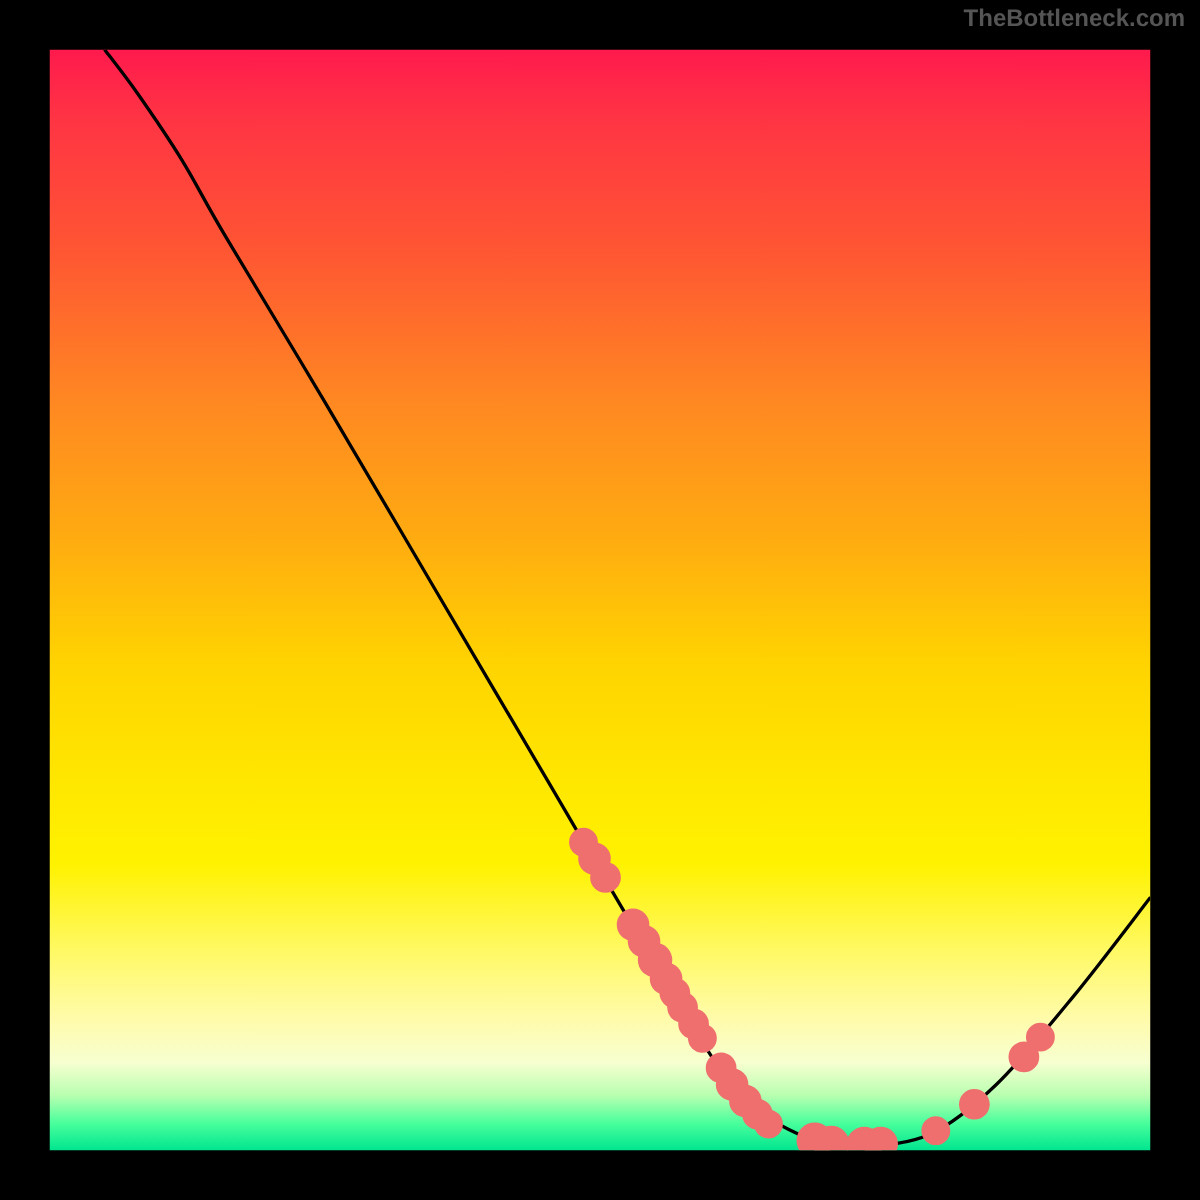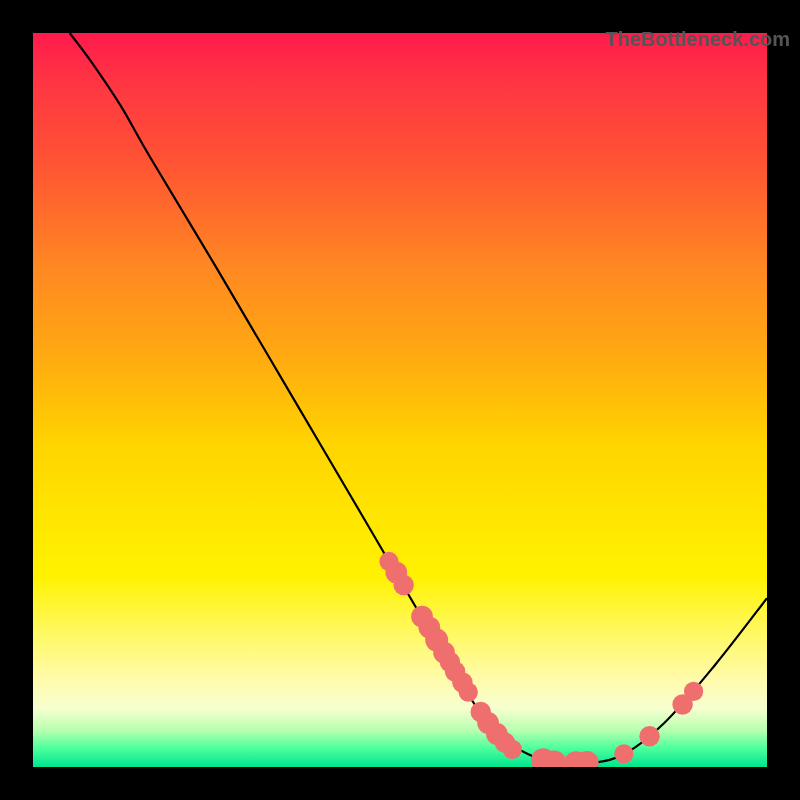--- a/index.html
+++ b/index.html
@@ -10,24 +10,23 @@
     height: 800px;
     overflow: hidden;
     position: relative;
     font-family: Arial, Helvetica, sans-serif;
   }
   .attribution {
     position: absolute;
     top: 4px;
     right: 10px;
     color: #555;
-    font-size: 20px;
+    font-size: 16px;
     font-weight: bold;
     z-index: 10;
-    margin-top: 24px;
   }
   .plot-area {
     position: absolute;
     left: 33px;
     top: 33px;
     width: 734px;
     height: 734px;
     overflow: hidden;
   }
   .gradient-bg {

